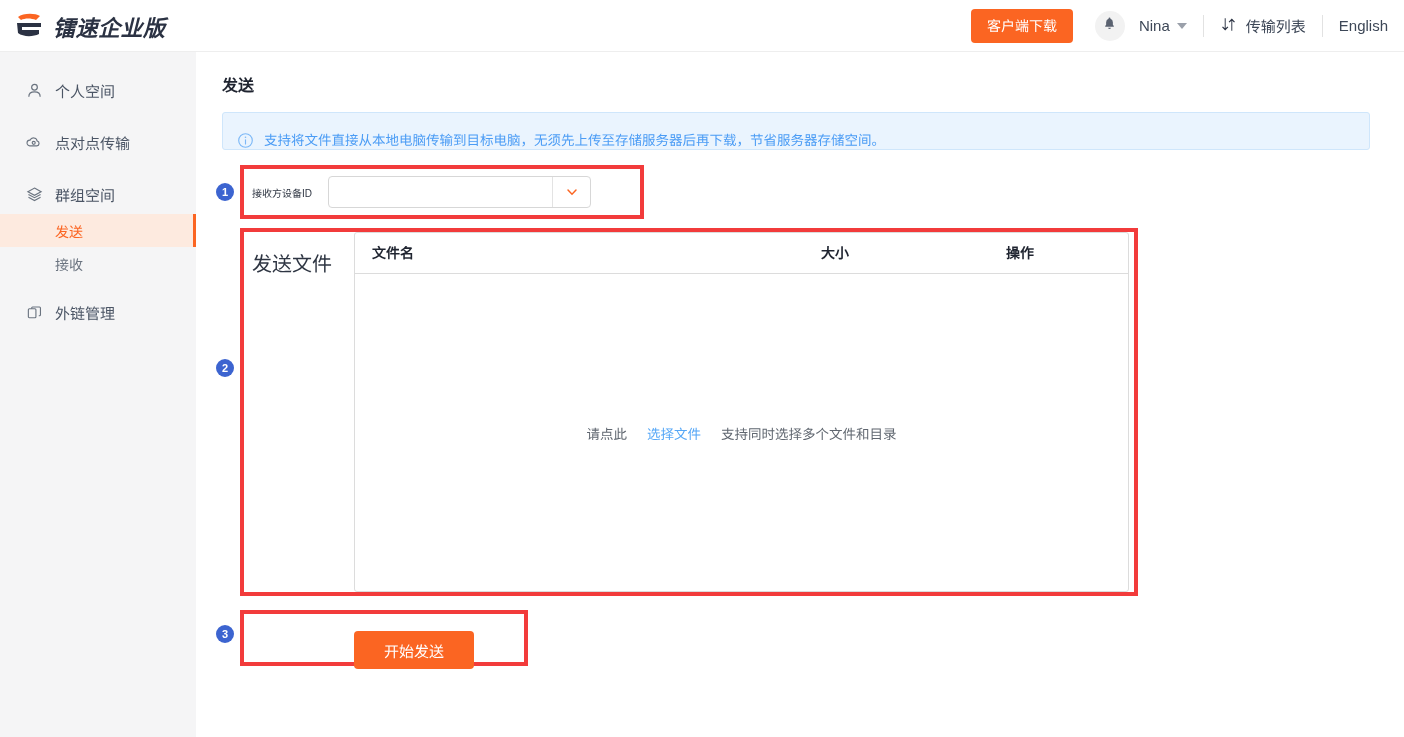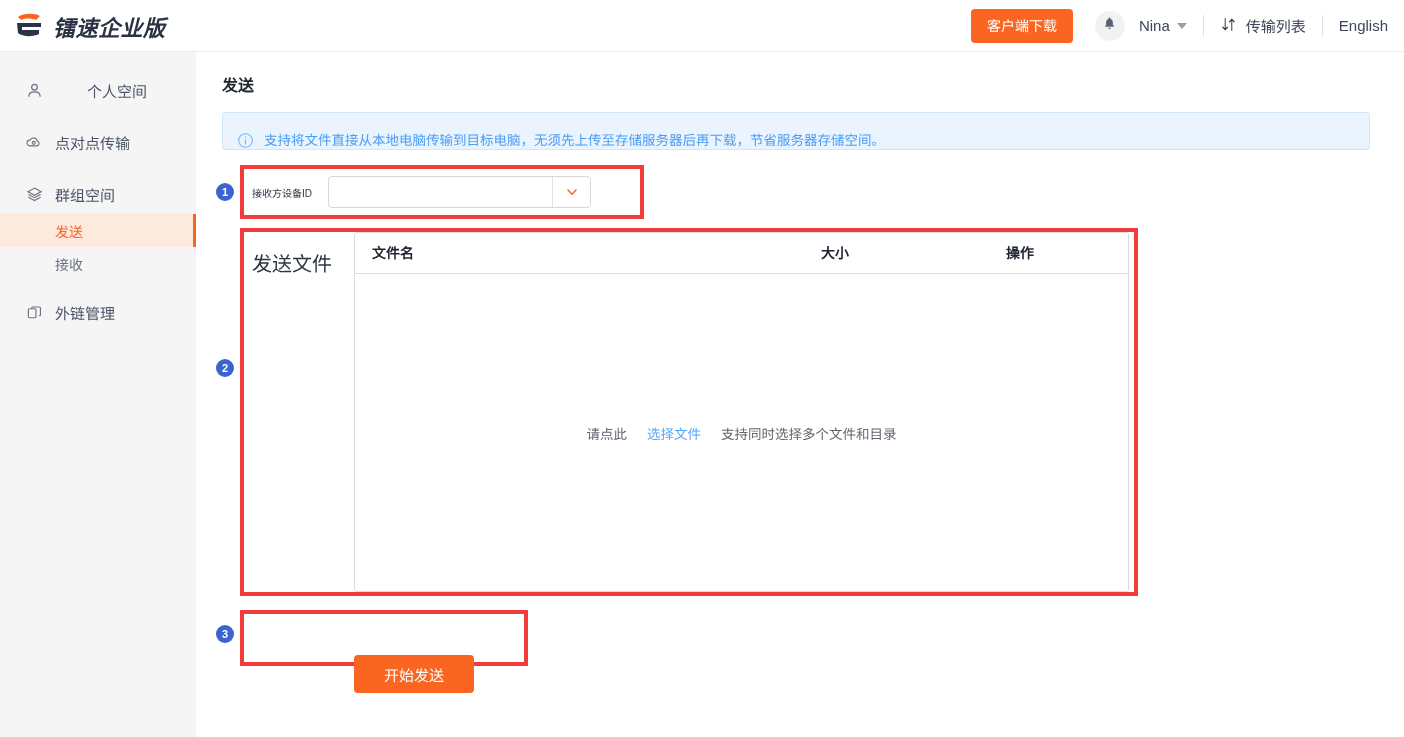--- a/index.html
+++ b/index.html
@@ -70,21 +70,21 @@
   .nav-item {
     height: 40px; display: flex; align-items: center;
     padding-left: 25px; font-size: 15px; color: #4b5565;
     cursor: pointer; position: relative;
   }
   .nav-item .nav-ico {
     width: 18px; height: 18px; margin-right: 12px;
     display: flex; align-items: center; justify-content: center;
     flex: none;
   }
-  .nav-item.top { margin-top: 18px; gap: 32px; }
+  .nav-item.top { margin-top: 18px; }
   .nav-item.spaced { margin-top: 12px; }
   .sub-item {
     height: 33px; display: flex; align-items: center;
     padding-left: 55px; font-size: 14px; color: #6b7480;
     cursor: pointer; position: relative;
   }
   .sub-item.active {
     background: #fdeadf; color: #FB6522;
   }
   .sub-item.active::after {
@@ -173,21 +173,21 @@
   .th-op   { left: 651px; }
   .file-empty {
     height: 317px; display: flex;
     align-items: center; justify-content: center;
     font-size: 13.5px; color: #606770;
   }
   .pick-link { color: #55a7f7; cursor: pointer; margin: 0 20px; }
 
   
   .send-row {
-    position: absolute; left: 48px; top: 596px;
+    position: absolute; left: 48px; top: 572px;
     width: 280px; height: 52px;
   }
   .send-btn {
     position: absolute; left: 110px; top: 7px;
     width: 120px; height: 38px;
     background: #FB6522; color: #fff; border: none;
     border-radius: 4px; font-size: 15px; cursor: pointer;
     font-family: "Liberation Sans", sans-serif;
   }
 </style>

